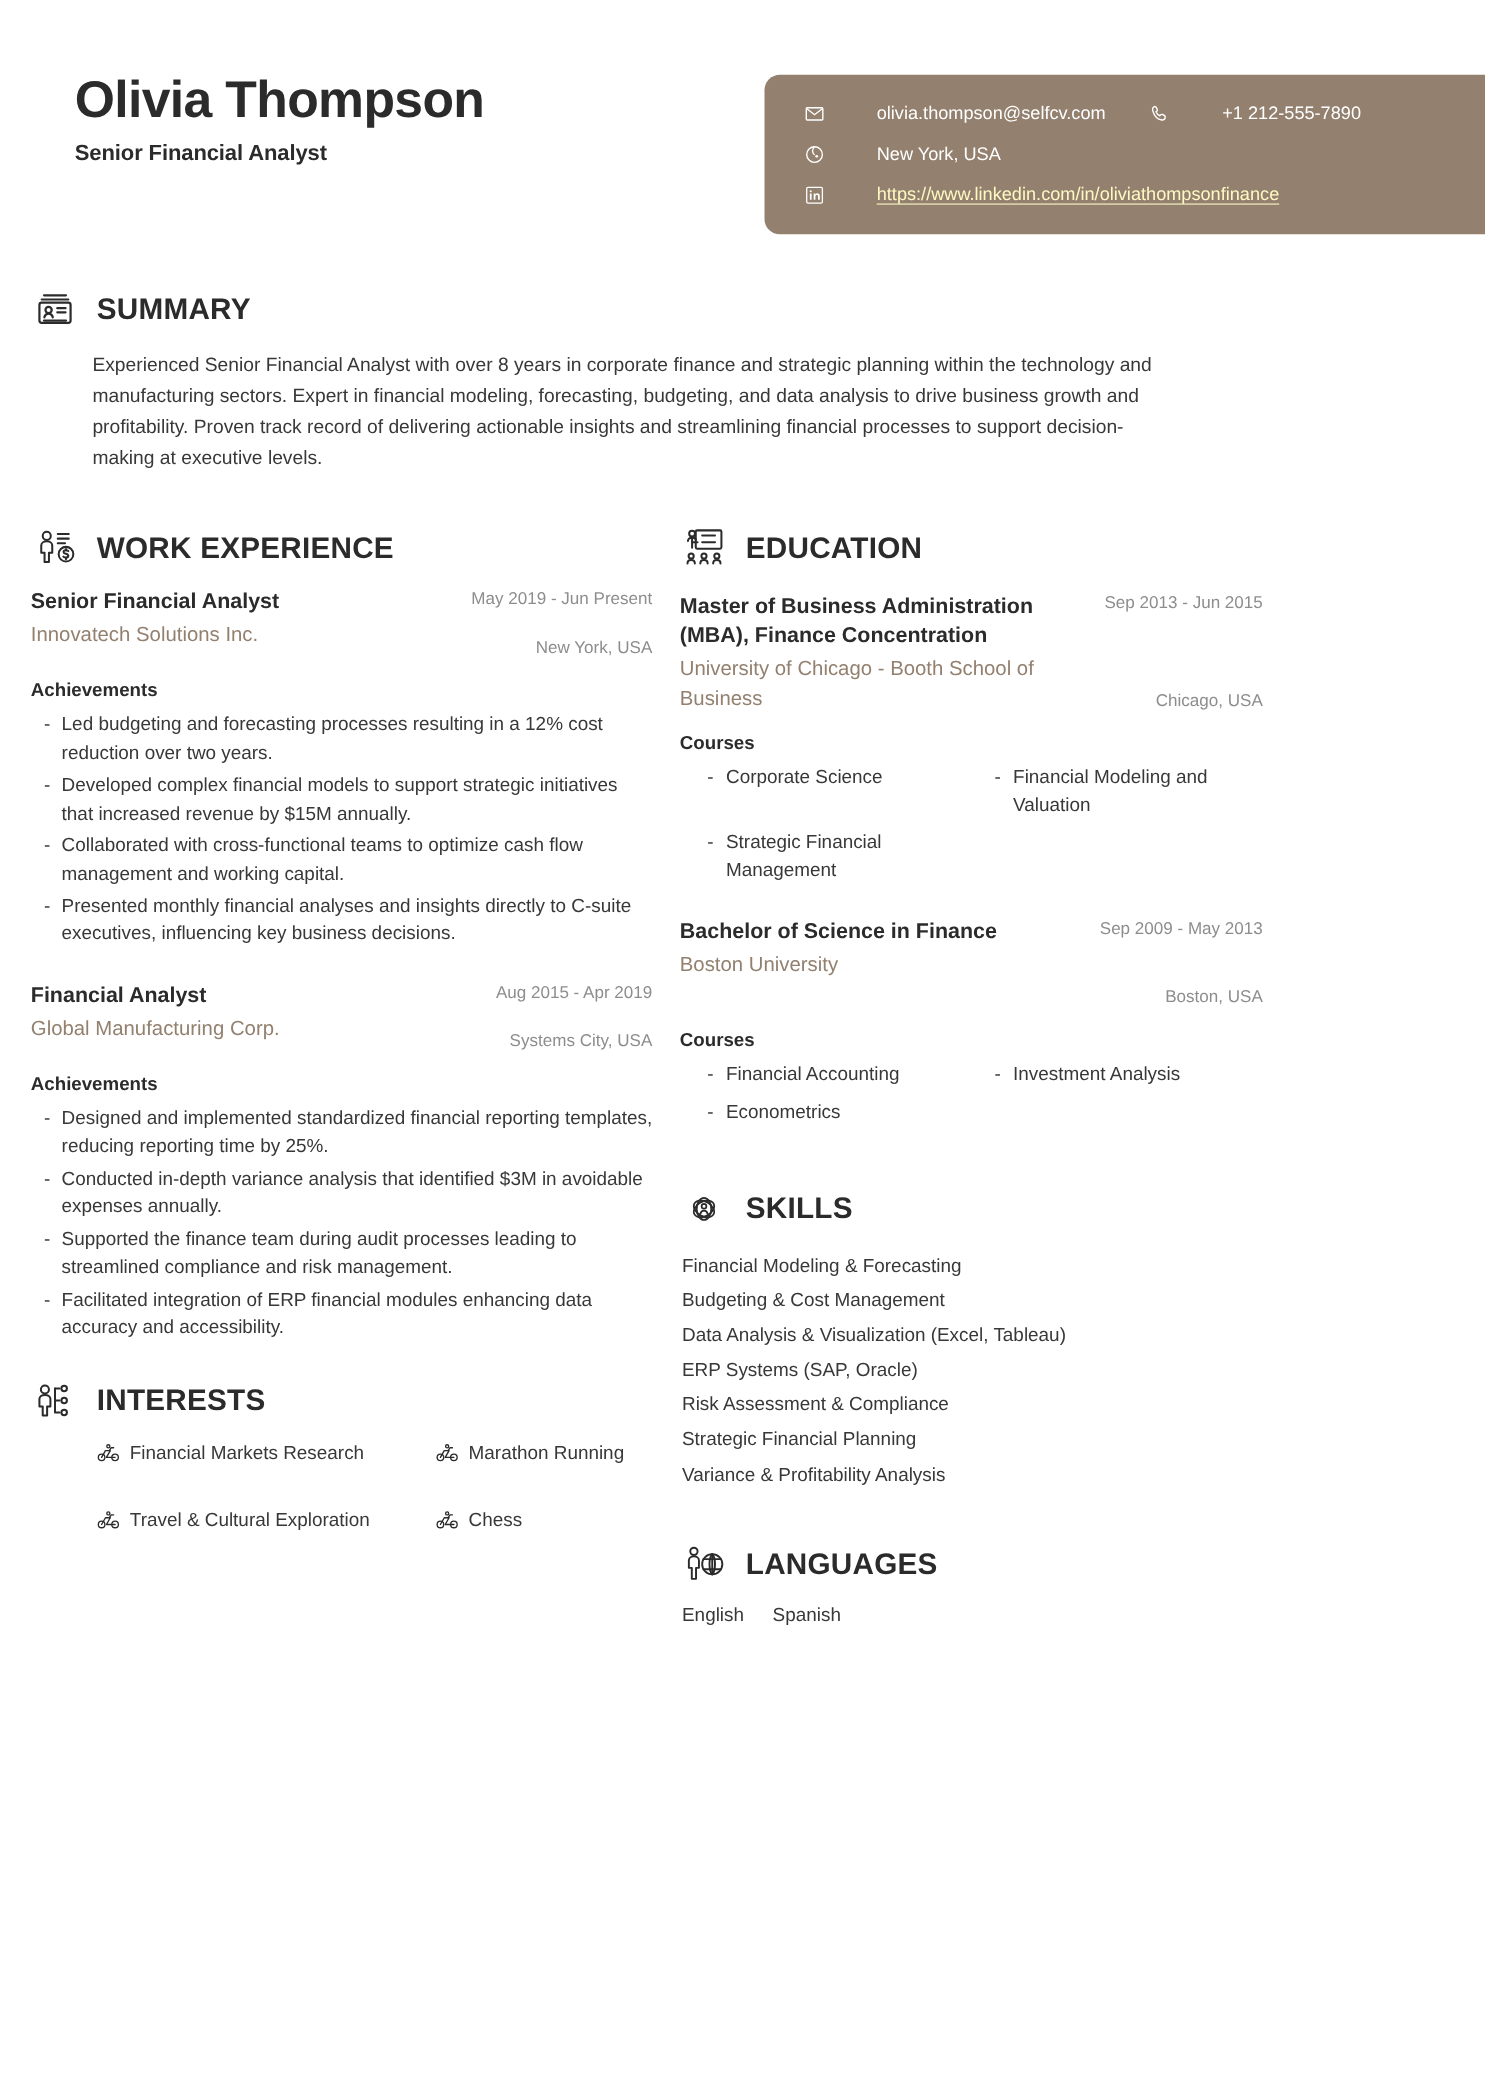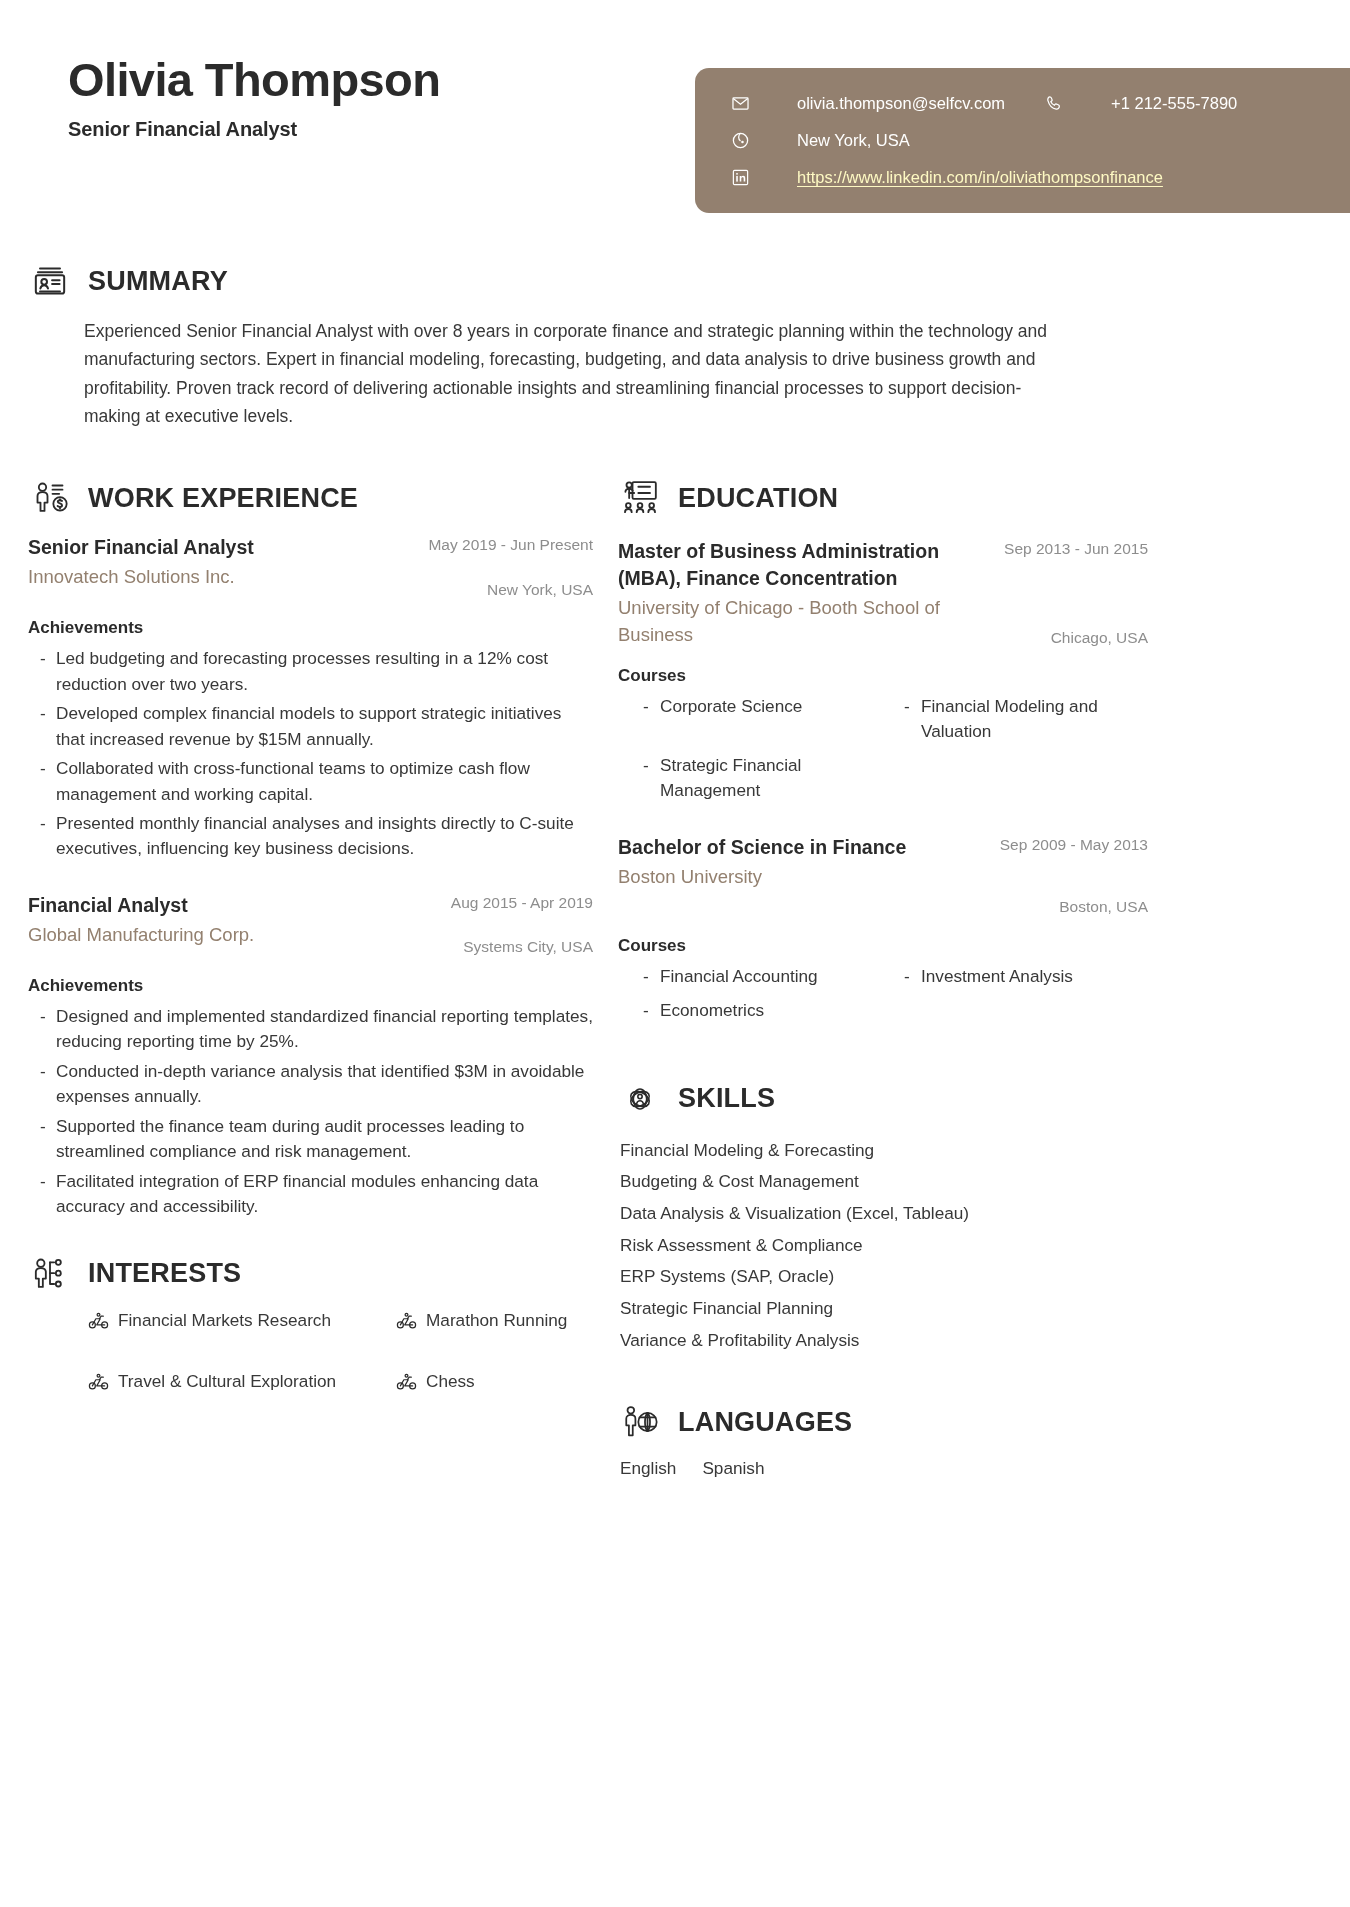--- a/index.html
+++ b/index.html
@@ -21,21 +21,21 @@
   }
 
   
   .header {
     position: relative;
     height: 235px;
   }
   .name-block {
     position: absolute;
     left: 68px;
-    top: 54px;
+    top: 64px;
   }
   .name {
     font-size: 47px;
     font-weight: bold;
     letter-spacing: -0.6px;
     color: #2b2b2b;
     line-height: 1.1;
   }
   .job-title {
     margin-top: 12px;
@@ -537,22 +537,22 @@
                 <circle cx="24" cy="21" r="2.6"></circle>
                 <path d="M20 29.5c.5-2.3 2-3.5 4-3.5s3.5 1.2 4 3.5"></path>
               </svg>
             </span>
             <span class="sec-title">SKILLS</span>
           </div>
           <ul class="skill-list">
             <li>Financial Modeling &amp; Forecasting</li>
             <li>Budgeting &amp; Cost Management</li>
             <li>Data Analysis &amp; Visualization (Excel, Tableau)</li>
+            <li>ERP Systems (SAP, Oracle)</li>
             <li>Risk Assessment &amp; Compliance</li>
-            <li>ERP Systems (SAP, Oracle)</li>
             <li>Strategic Financial Planning</li>
             <li>Variance &amp; Profitability Analysis</li>
           </ul>
         </div>
 
         <div class="section languages-sec">
           <div class="sec-head">
             <span class="sec-icon">
               <svg viewBox="0 0 48 48" fill="none" stroke="#2b2b2b" stroke-width="2.1" stroke-linecap="round" stroke-linejoin="round">
                 <circle cx="13" cy="10" r="4"></circle>

